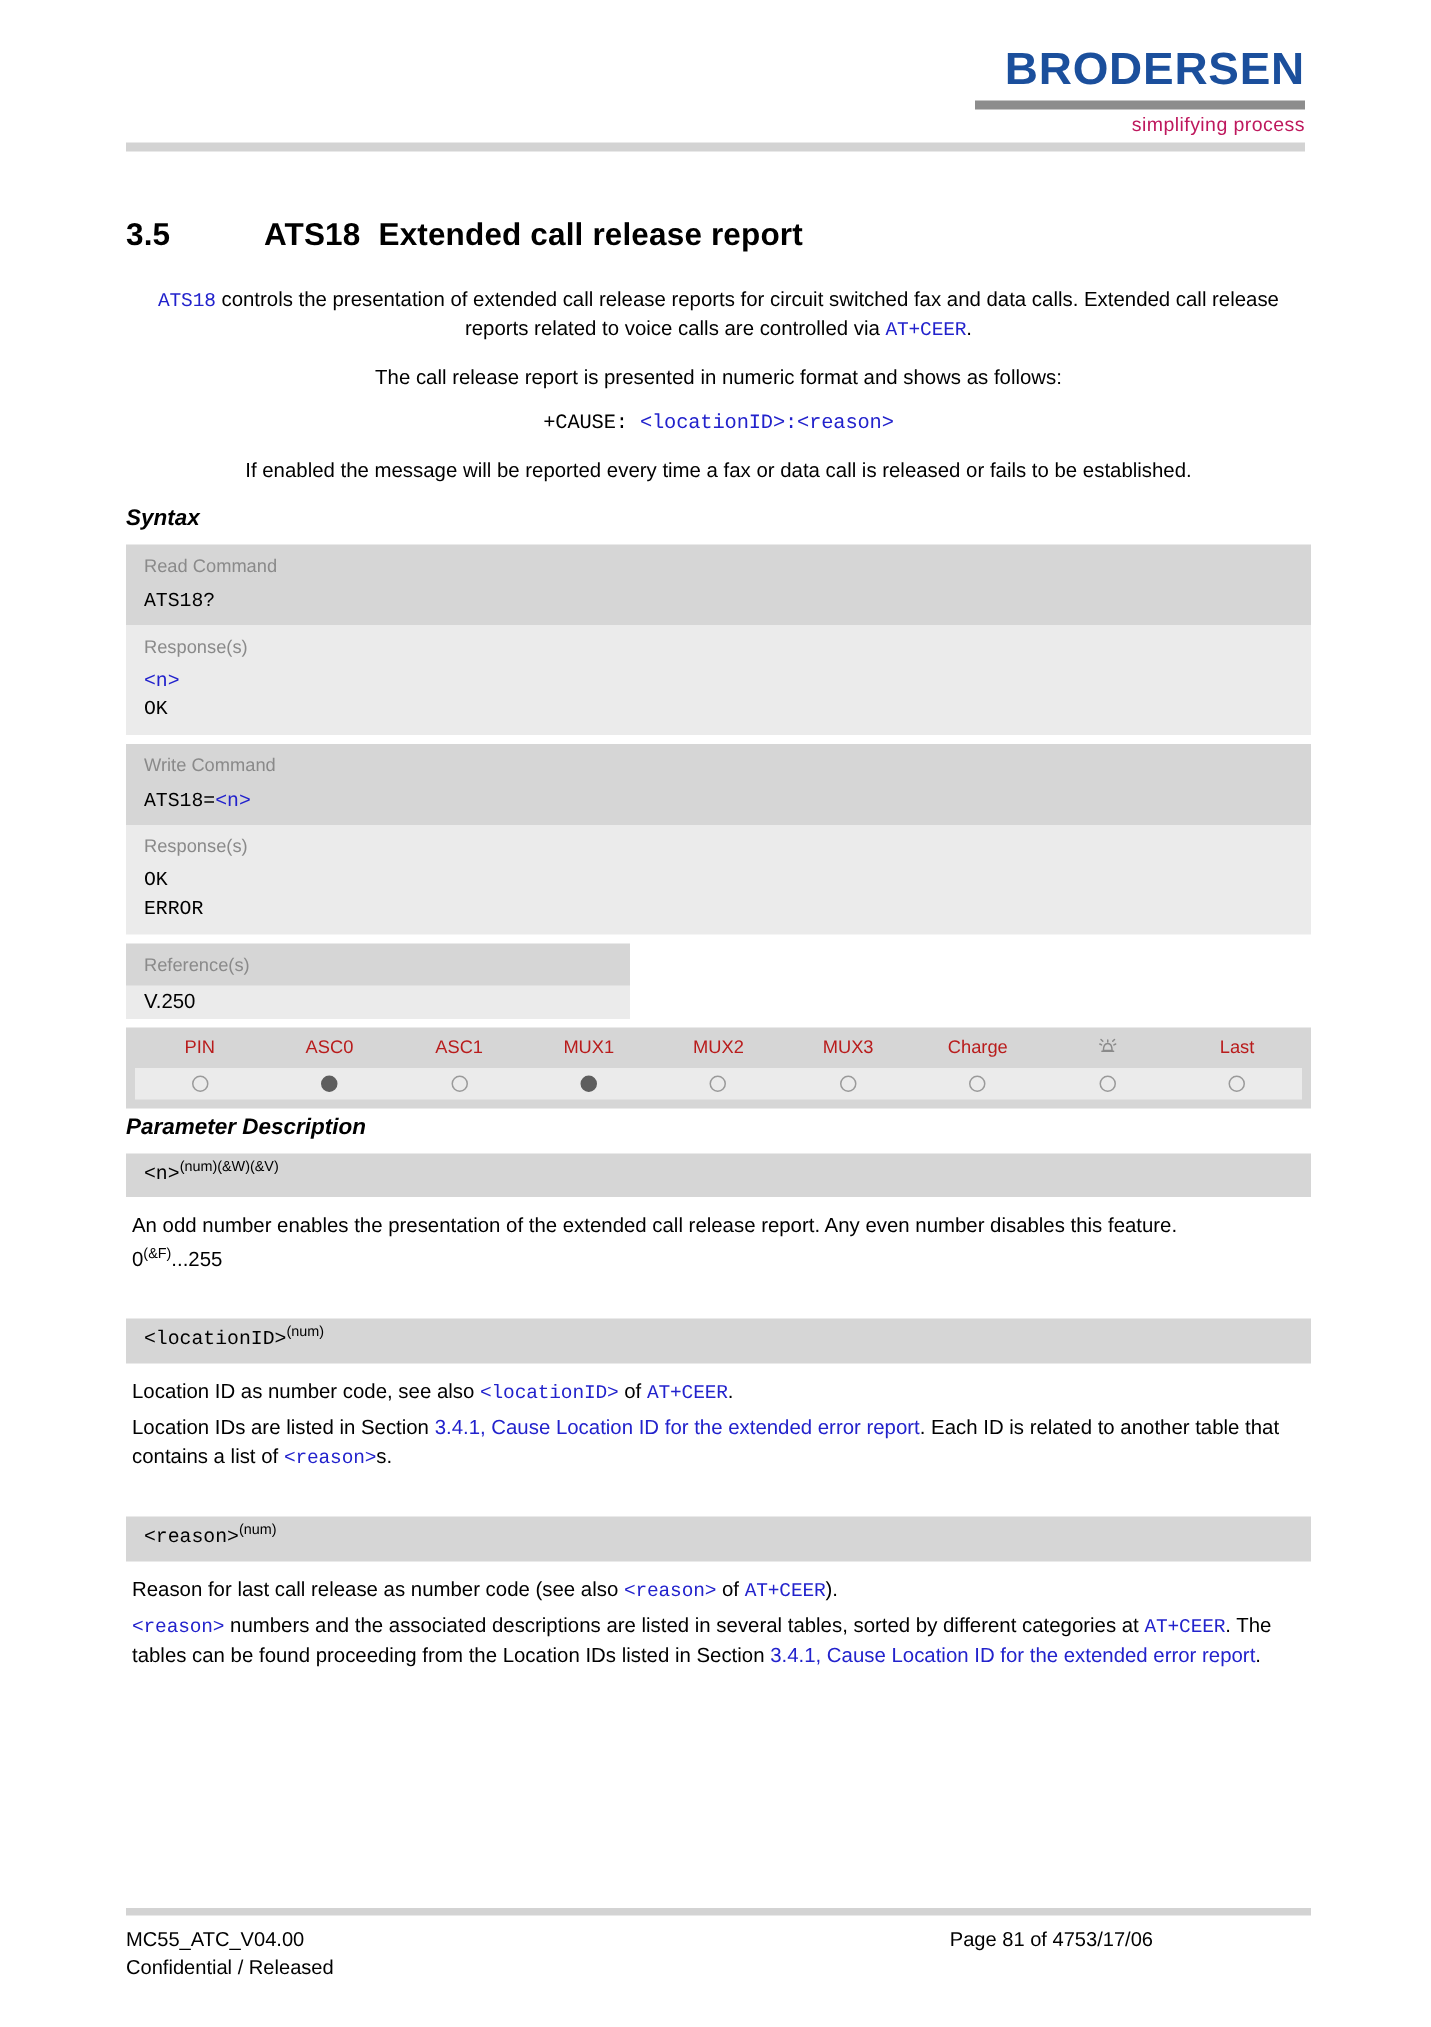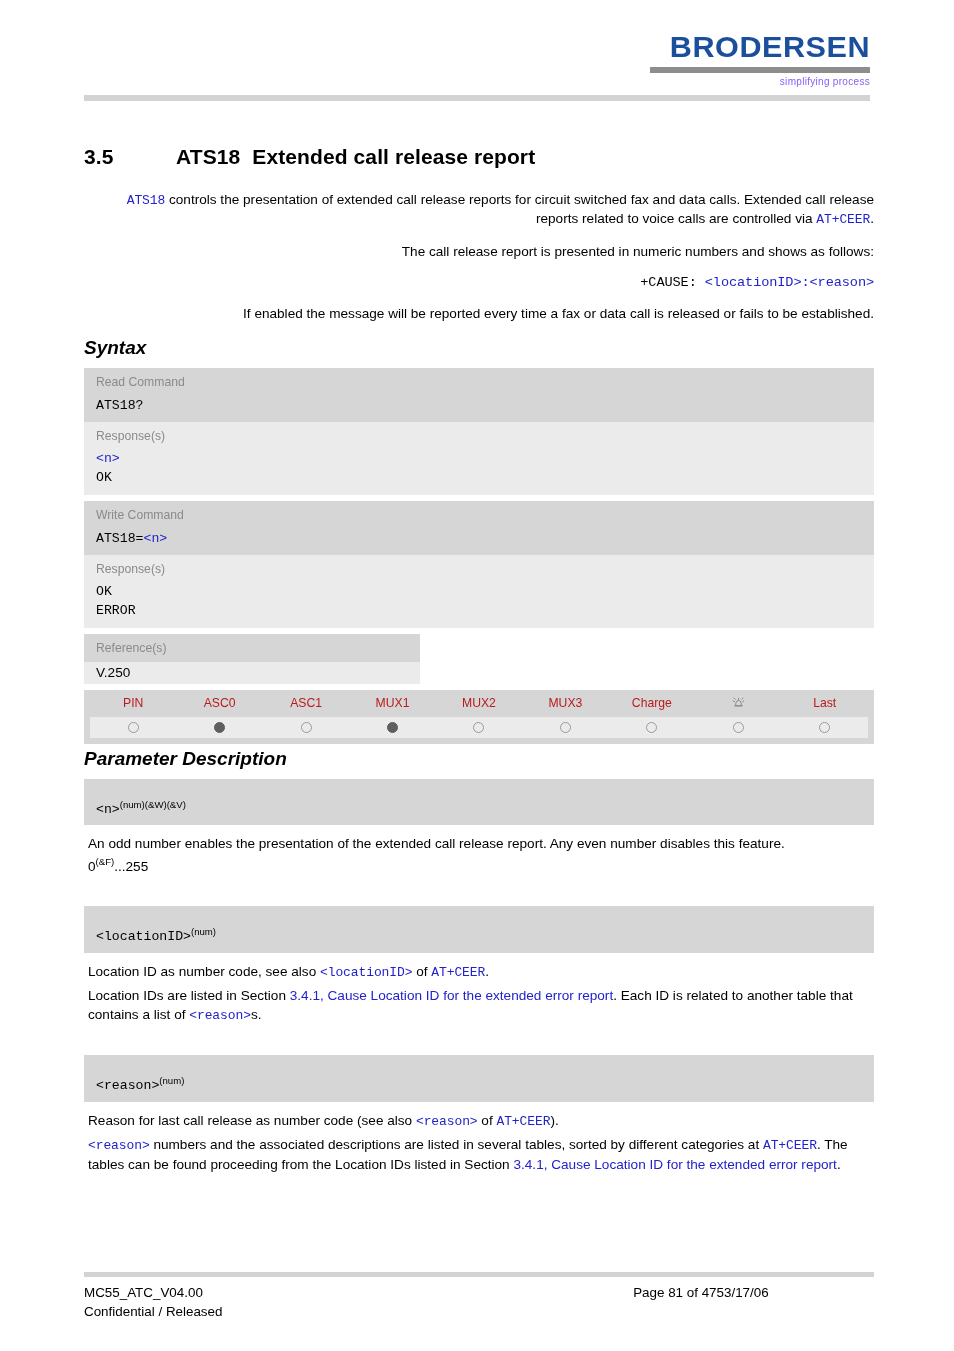--- a/index.html
+++ b/index.html
@@ -50,22 +50,22 @@
   }
   .logo-rule {
     display: block;
     height: 6px;
     background: #8d8d8d;
     margin: 5px 0 3px 0;
     width: 100%;
   }
   .logo-tag {
     display: block;
-    font-size: 10px;
-    color: #8b5cf6;
+    font-size: 13px;
+    color: #be185d;
     letter-spacing: 0.3px;
     line-height: 1.1;
   }
   .header-rule {
     position: absolute;
     left: 84px;
     top: 95px;
     width: 786px;
     height: 6px;
     background: #d3d3d3;
@@ -85,35 +85,35 @@
     line-height: 1.2;
     letter-spacing: 0.1px;
   }
   h1.section-title .num { display: inline-block; width: 92px; }
   h1.section-title .cmd { display: inline-block; margin-right: 12px; }
 
   p.para {
     margin: 12px 0 14px 0;
     line-height: 1.38;
     font-size: 13.6px;
-    text-align: right;
+    text-align: center;
   }
   p.tight { margin-bottom: 12px; }
 
   .mono {
     font-family: "Liberation Mono", monospace;
     font-size: 13px;
     letter-spacing: -0.1px;
   }
   .blue { color: #2222cc; }
   .link { color: #2222cc; }
   .mono.blue { color: #2222cc; }
 
   h2.subhead {
-    font-size: 19px;
+    font-size: 15px;
     font-weight: bold;
     font-style: italic;
     margin: 4px 0 9px 0;
   }
 
   
   .syntax-table { width: 790px; }
   .row-cmd {
     background: #d6d6d6;
     padding: 5px 12px 7px 12px;
@@ -196,21 +196,21 @@
   }
   .dot.filled {
     background: #5e5e5e;
     border-color: #5e5e5e;
   }
   .wake-icon { display: inline-block; vertical-align: middle; }
 
   
   .param-head {
     background: #d6d6d6;
-    padding: 22px 12px 6px 12px;
+    padding: 5px 12px 6px 12px;
     font-family: "Liberation Mono", monospace;
     font-size: 13.2px;
     line-height: 1.4;
   }
   .param-head sup {
     font-family: "Liberation Sans", sans-serif;
     font-size: 9.6px;
     vertical-align: super;
     line-height: 0;
   }
@@ -264,21 +264,21 @@
   </div>
 
   <div class="content">
 
     <h1 class="section-title">
       <span class="num">3.5</span><span class="cmd">ATS18</span><span>Extended call release report</span>
     </h1>
 
     <p class="para"><span class="mono blue">ATS18</span><span> controls the presentation of extended call release reports for circuit switched fax and data calls. Extended call release reports related to voice calls are controlled via </span><span class="mono blue">AT+CEER</span><span>.</span></p>
 
-    <p class="para tight">The call release report is presented in numeric numbers and shows as follows:</p>
+    <p class="para tight">The call release report is presented in numeric format and shows as follows:</p>
 
     <p class="para tight mono"><span>+CAUSE: </span><span class="blue">&lt;locationID&gt;:&lt;reason&gt;</span></p>
 
     <p class="para">If enabled the message will be reported every time a fax or data call is released or fails to be established.</p>
 
     <h2 class="subhead">Syntax</h2>
 
     <div class="syntax-table">
 
       <div class="row-cmd">

